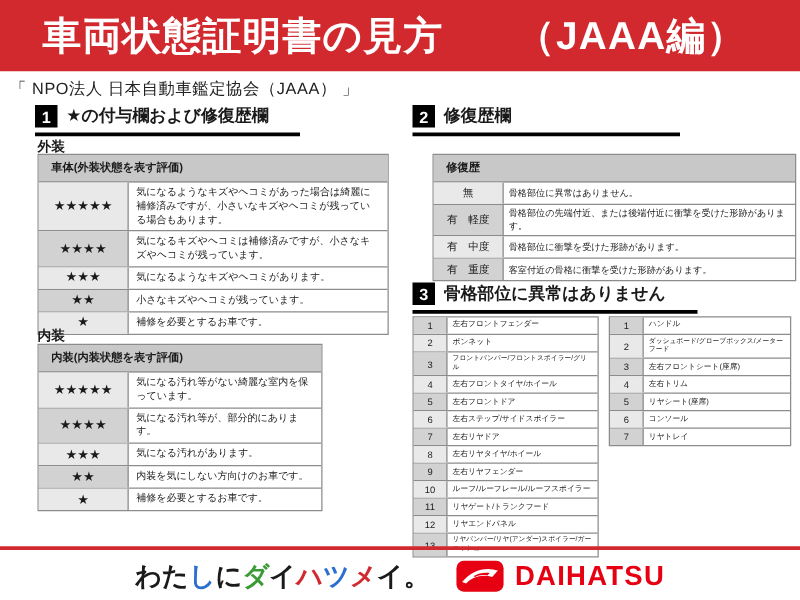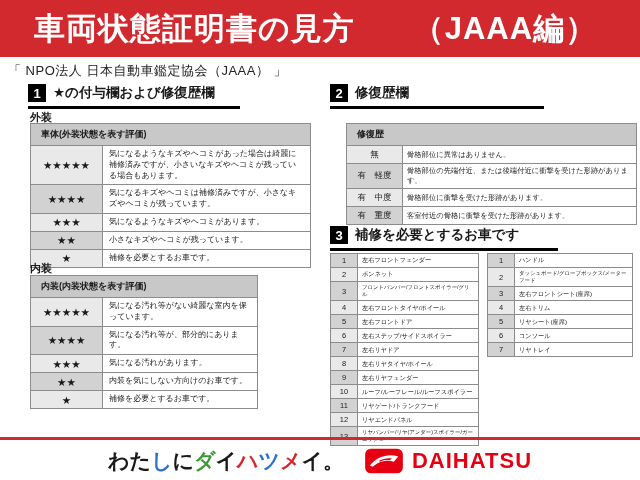--- a/index.html
+++ b/index.html
@@ -219,21 +219,21 @@
 
       <div class="row even">
         <div class="cell-grade cell-l">有　重度</div>
         <div class="cell-desc">客室付近の骨格に衝撃を受けた形跡があります。</div>
       </div>
     </div>
 </div>
 
 <div class="abs sec-header sec3-header">
   <span class="sec-num">3</span>
-  <span class="sec-title">補修を必要とするお車です</span>
+  <span class="sec-title">骨格部位に異常はありません</span>
 </div>
 
 <div class="abs tbl parts-tbl zebra-dark-first parts-left">
   <div>
 
       <div class="row odd">
         <div class="cell-no cell-l">1</div>
         <div class="cell-name">左右フロントフェンダー</div>
       </div>
 

